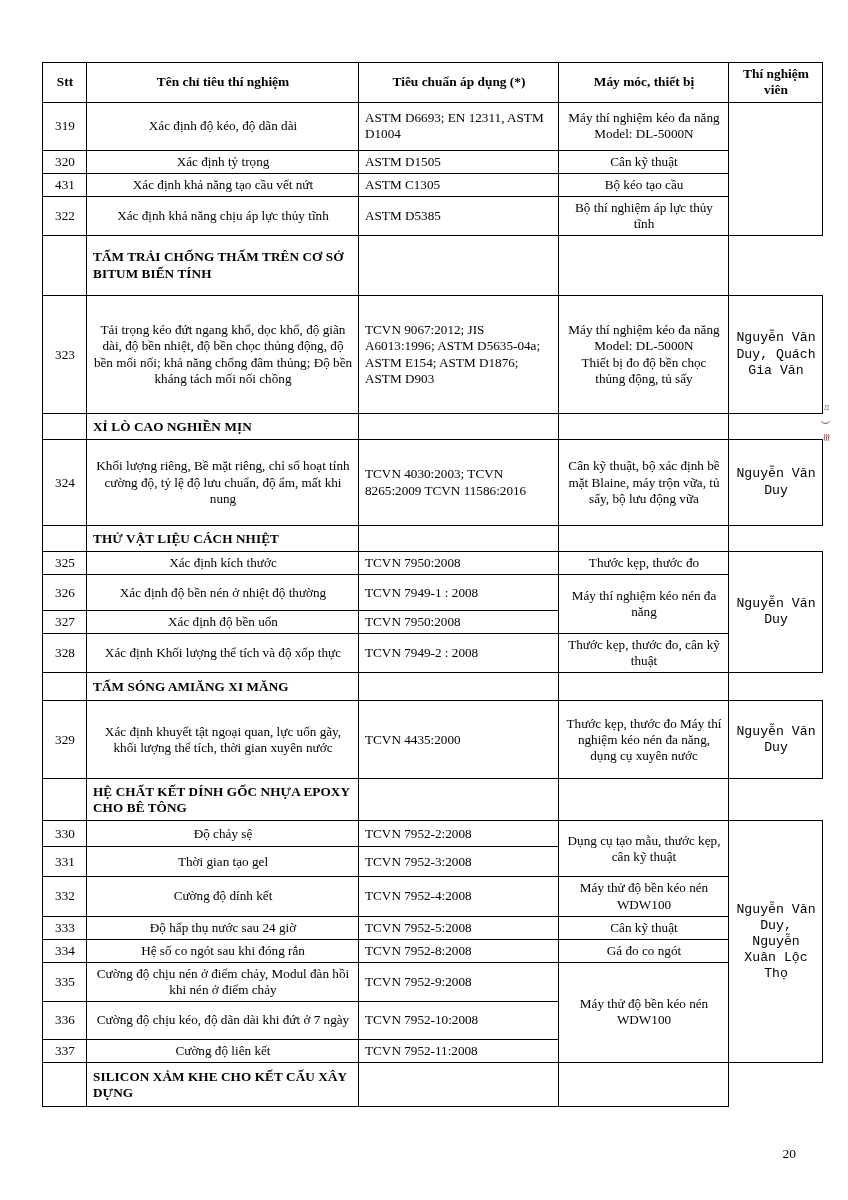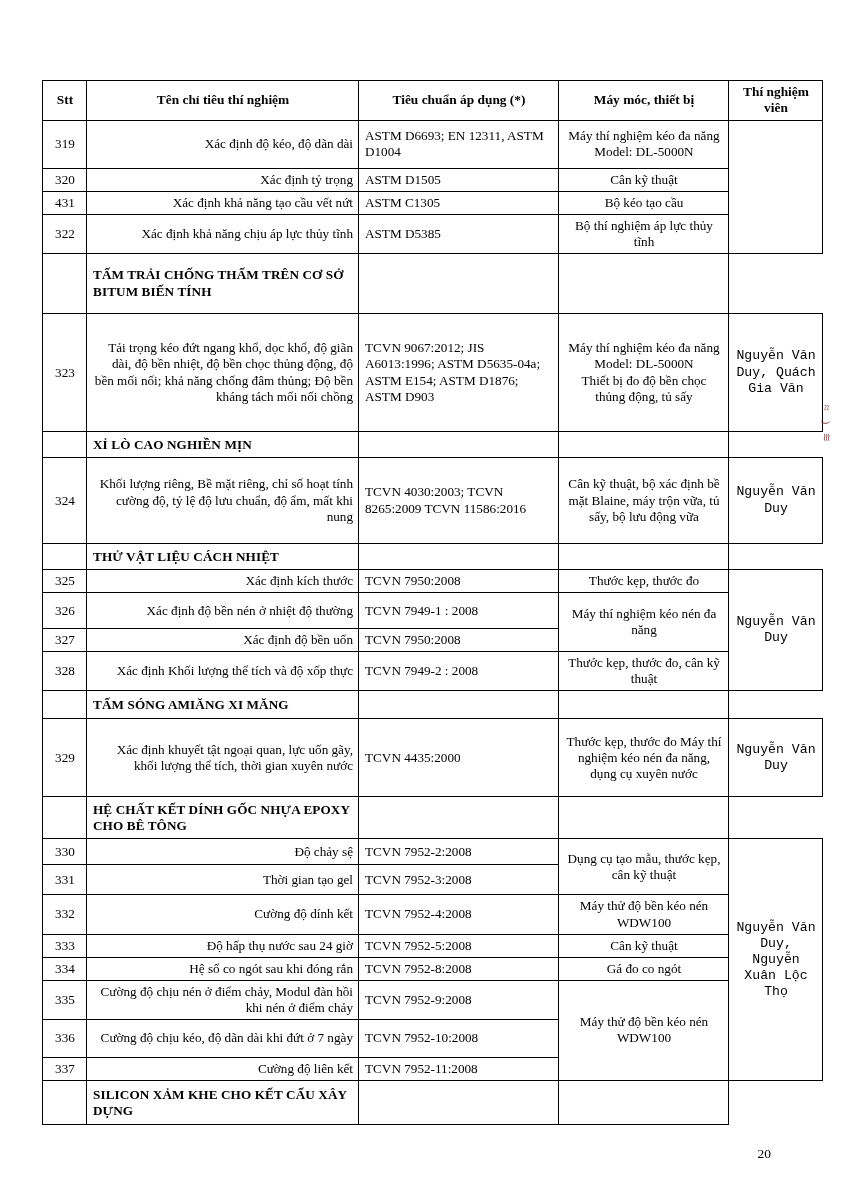--- a/index.html
+++ b/index.html
@@ -13,21 +13,21 @@
     font-family: "Liberation Serif", serif;
     color: #000000;
     position: relative;
     overflow: hidden;
   }
   .page {
     position: relative;
     width: 848px;
     height: 1200px;
     box-sizing: border-box;
-    padding: 80px 46px 0 42px;
+    padding: 62px 46px 0 42px;
   }
   table.doc-table {
     width: 758px;
     border-collapse: collapse;
     table-layout: fixed;
     font-size: 13.2px;
     line-height: 1.22;
   }
   table.doc-table td, table.doc-table th {
     border: 1px solid #000000;
@@ -42,34 +42,34 @@
     padding-top: 7px;
     padding-bottom: 7px;
   }
   col.c-stt { width: 44px; }
   col.c-name { width: 272px; }
   col.c-std { width: 200px; }
   col.c-equip { width: 170px; }
   col.c-tester { width: 94px; }
 
   td.stt { text-align: center; vertical-align: middle; }
-  td.name { text-align: right; }
+  td.name { text-align: center; }
   td.std { text-align: left; }
   td.equip { text-align: center; }
   td.tester { text-align: center; font-family: Liberation Mono, monospace; }
   td.section {
     font-weight: bold;
     text-align: left;
     letter-spacing: 0.1px;
   }
   td.blank { }
 
   .pagenum {
     position: absolute;
-    right: 77px;
+    right: 52px;
     bottom: 38px;
     font-size: 13.5px;
   }
   .margin-marks {
     position: absolute;
     right: 12px;
     top: 400px;
     width: 18px;
     font-size: 11px;
     color: #7a3030;

